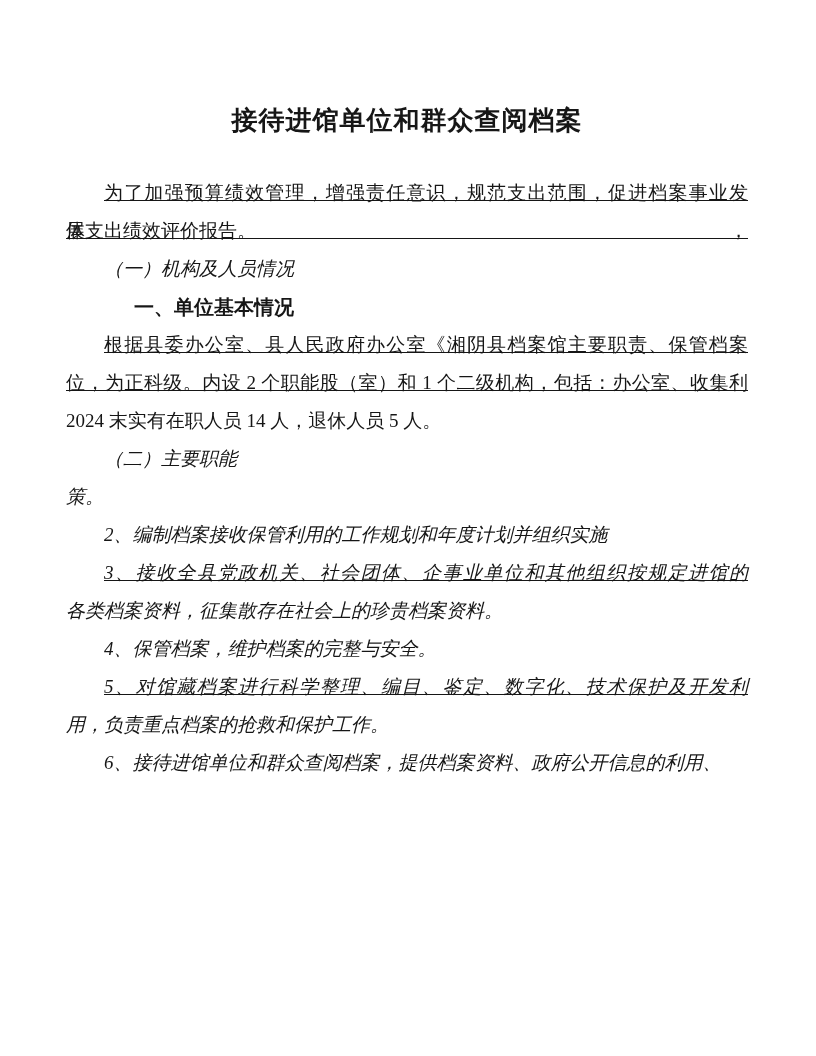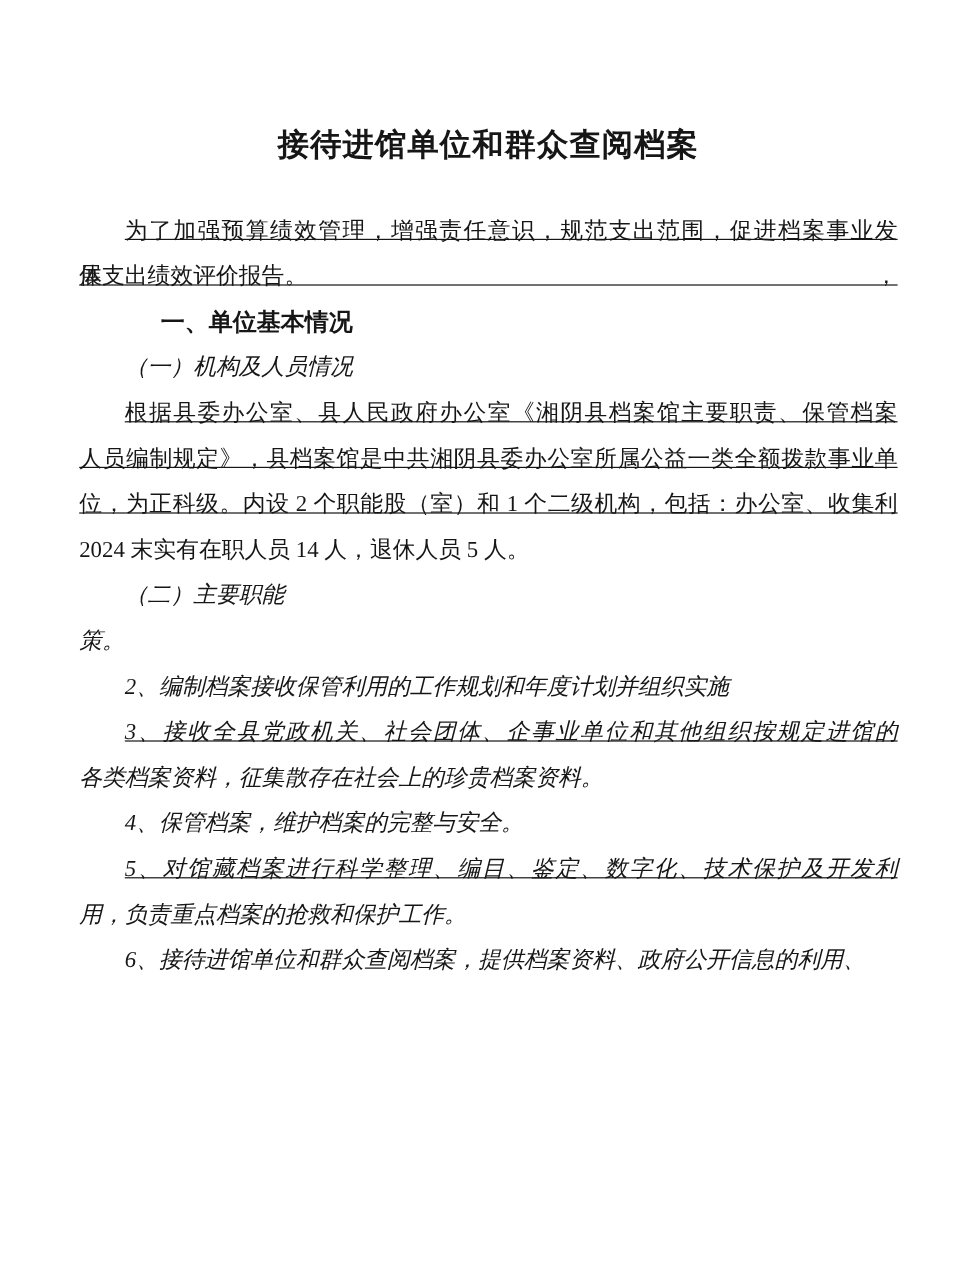--- a/index.html
+++ b/index.html
@@ -66,24 +66,23 @@
 </style>
 </head>
 <body>
 
 <div class="page">
   <div class="content">
     <h1 class="doc-title">接待进馆单位和群众查阅档案</h1>
     <div id="doc-body">
         <div class="line songti indent fill">为了加强预算绩效管理，增强责任意识，规范支出范围，促进档案事业发展，</div>
         <div class="line songti">体支出绩效评价报告。</div>
+        <div class="line kaiti indent">（一）机构及人员情况</div>
         <div class="line heading indent">一、单位基本情况</div>
-        <div class="line kaiti indent">（一）机构及人员情况</div>
         <div class="line songti indent fill">根据县委办公室、县人民政府办公室《湘阴县档案馆主要职责、保管档案</div>
-        <div class="line songti fill">人员编制规定》，县档案馆是中共湘阴县委办公室所属公益一类全额拨款事业单</div>
         <div class="line songti fill">位，为正科级。内设 2 个职能股（室）和 1 个二级机构，包括：办公室、收集利</div>
         <div class="line songti">2024 末实有在职人员 14 人，退休人员 5 人。</div>
         <div class="line kaiti indent">（二）主要职能</div>
         <div class="line kaiti">策。</div>
         <div class="line kaiti indent">2、编制档案接收保管利用的工作规划和年度计划并组织实施</div>
         <div class="line kaiti indent fill">3、接收全县党政机关、社会团体、企事业单位和其他组织按规定进馆的</div>
         <div class="line kaiti">各类档案资料，征集散存在社会上的珍贵档案资料。</div>
         <div class="line kaiti indent">4、保管档案，维护档案的完整与安全。</div>
         <div class="line kaiti indent fill">5、对馆藏档案进行科学整理、编目、鉴定、数字化、技术保护及开发利</div>
         <div class="line kaiti">用，负责重点档案的抢救和保护工作。</div>

